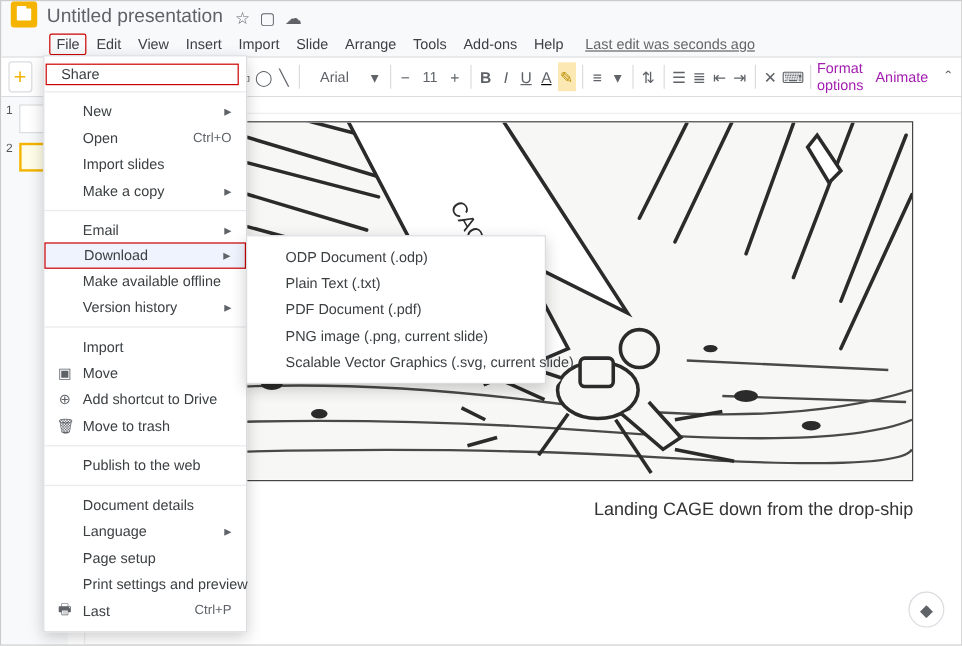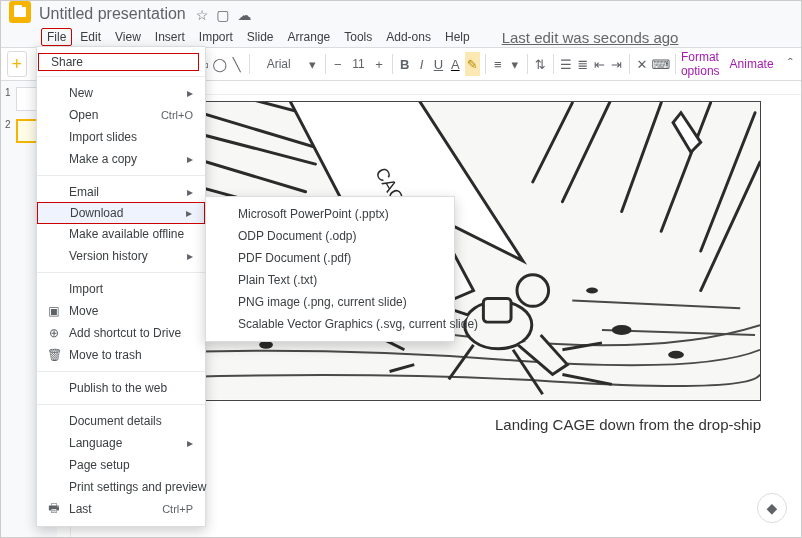--- a/index.html
+++ b/index.html
@@ -7,21 +7,21 @@
   .titlebar { display: flex; align-items: flex-end; padding: 4px 8px; height: 26px; }
   .app-icon { width: 22px; height: 22px; background: #f4b400; border-radius: 3px; margin-right: 8px; position: relative; }
   .app-icon::after { content:''; position:absolute; left:5px; top:6px; width:12px; height:10px; background:#fff; border-radius:1px; }
   .app-icon::before { content:''; position:absolute; left:5px; top:4px; width:8px; height:3px; background:#fff; border-radius:1px 1px 0 0; }
   .doc-title { font-size: 16px; color: #5f6368; margin-right: 10px; }
   .title-icons { display:flex; gap:8px; color:#5f6368; }
   .title-icons span { font-size: 14px; }
   .menubar { display:flex; align-items:center; padding: 0 6px 0 40px; gap:2px; font-size:12px; color:#3c4043; height:20px; }
   .menubar .mi { padding: 1px 5px; border:1px solid transparent; border-radius:2px; cursor:pointer; }
   .menubar .mi.active { border:1px solid #c00; }
-  .last-edit { margin-left: 24px; color:#666; text-decoration: underline; font-size:15px; }
+  .last-edit { margin-left: 10px; color:#666; text-decoration: underline; font-size:12px; }
   .toolbar { display:flex; align-items:center; height:34px; padding:0 6px; border-bottom:1px solid #dadce0; border-top:1px solid #dadce0; background:#fff; gap:2px; color:#5f6368; }
   .tbtn { width:22px; height:24px; display:flex; align-items:center; justify-content:center; font-size:13px; cursor:pointer; }
   .tsep { width:1px; height:20px; background:#dadce0; margin:0 3px; }
   .plus { width:28px; height:26px; display:flex; align-items:center; justify-content:center; border:1px solid #dadce0; border-radius:3px; font-size:18px; color:#f4b400; margin-right:4px; }
   .font-box { border:1px solid transparent; padding:2px 6px; min-width:48px; text-align:center; font-size:12px; }
   .size-box { padding:2px 5px; font-size:12px; }
   .fmt-right { margin-left:auto; display:flex; align-items:center; gap:10px; }
   .fmt-text { font-size:12px; color:#a21caf; }
   .chev { width:14px; height:24px; display:flex; align-items:center; justify-content:center; color:#5f6368; font-size:14px; margin-left:10px; }
   .content { display:flex; height:calc(100% - 80px); position:relative; }
@@ -290,30 +290,27 @@
     </div>
   <div class="item">
       <span class="pre-icon">🖶</span>
       <span>Last</span>
       <span class="shortcut">Ctrl+P</span>
     </div>
 </div>
 
 <div class="menu sub">
   <div class="item">
-      <span>Microsoft PowerPoint (.pptx)</span>
-    </div>
-  <div class="item">
       <span>ODP Document (.odp)</span>
     </div>
   <div class="item">
+      <span>Plain Text (.txt)</span>
+    </div>
+  <div class="item">
       <span>PDF Document (.pdf)</span>
     </div>
   <div class="item">
-      <span>Plain Text (.txt)</span>
-    </div>
-  <div class="item">
       <span>PNG image (.png, current slide)</span>
     </div>
   <div class="item">
       <span>Scalable Vector Graphics (.svg, current slide)</span>
     </div>
 </div>
 
 </body></html>

